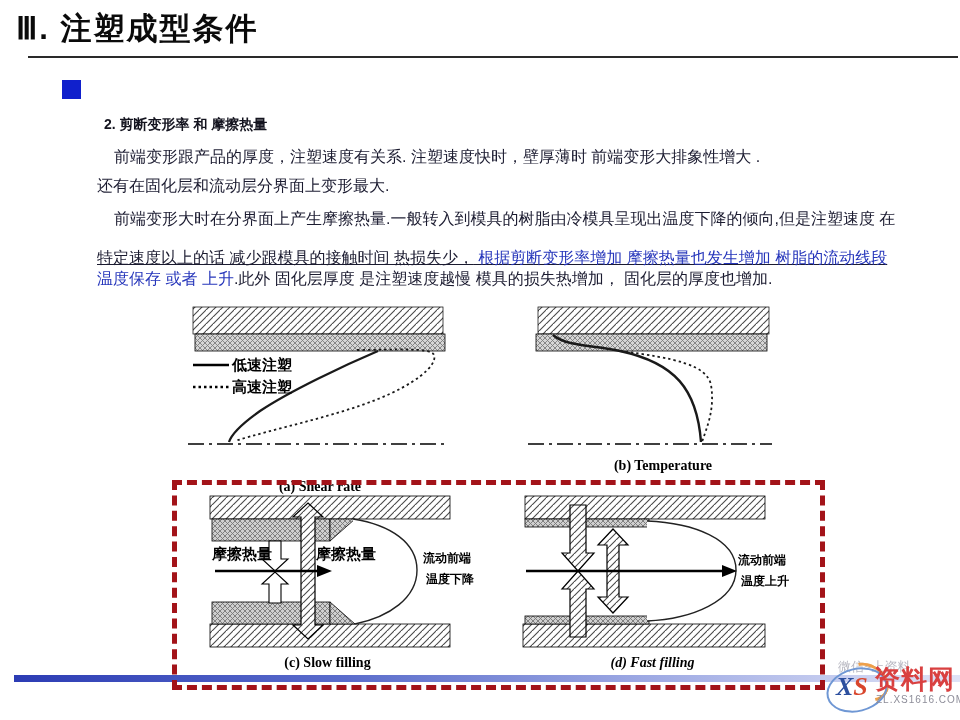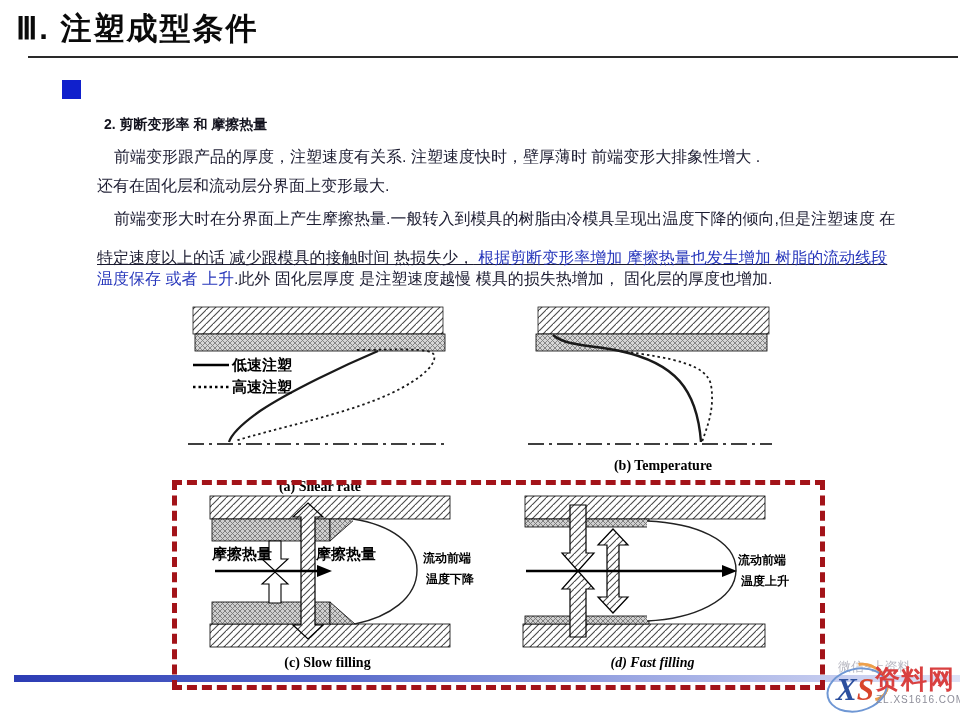--- a/index.html
+++ b/index.html
@@ -39,21 +39,21 @@
      background:linear-gradient(to right,#2c3cb4 0%,#5a6ccb 35%,#9aa6e2 65%,#dfe3f7 100%);}
 
   
   #wm{left:818px;top:652px;width:142px;height:68px;z-index:9;}
   #wm-faint{position:absolute;left:20px;top:6px;font-size:13px;color:#b8b8c2;}
   #wm-ellipse{position:absolute;left:8px;top:16px;width:58px;height:40px;border:2px solid #6f97d4;
               border-radius:50%;transform:rotate(-14deg);}
   #wm-swoosh{position:absolute;left:26px;top:12px;width:40px;height:30px;border:3px solid transparent;
              border-top-color:#eda04c;border-right-color:#eda04c;border-radius:50%;transform:rotate(30deg);}
   #wm-xs{position:absolute;left:18px;top:20px;font-family:"Liberation Serif",serif;font-style:italic;
-         font-weight:bold;font-size:31px;}
+         font-weight:bold;font-size:26px;}
   #wm-xs .x{color:#2c4f9e;} #wm-xs .s{color:#d8452c;}
   #wm-site{position:absolute;left:56px;top:10px;font-size:26px;font-weight:bold;color:#d94040;
            letter-spacing:1px;}
   #wm-url{position:absolute;left:58px;top:42px;font-size:10px;color:#8d8d99;letter-spacing:1px;}
 
   svg{display:block;}
 </style>
 </head>
 <body>
 

